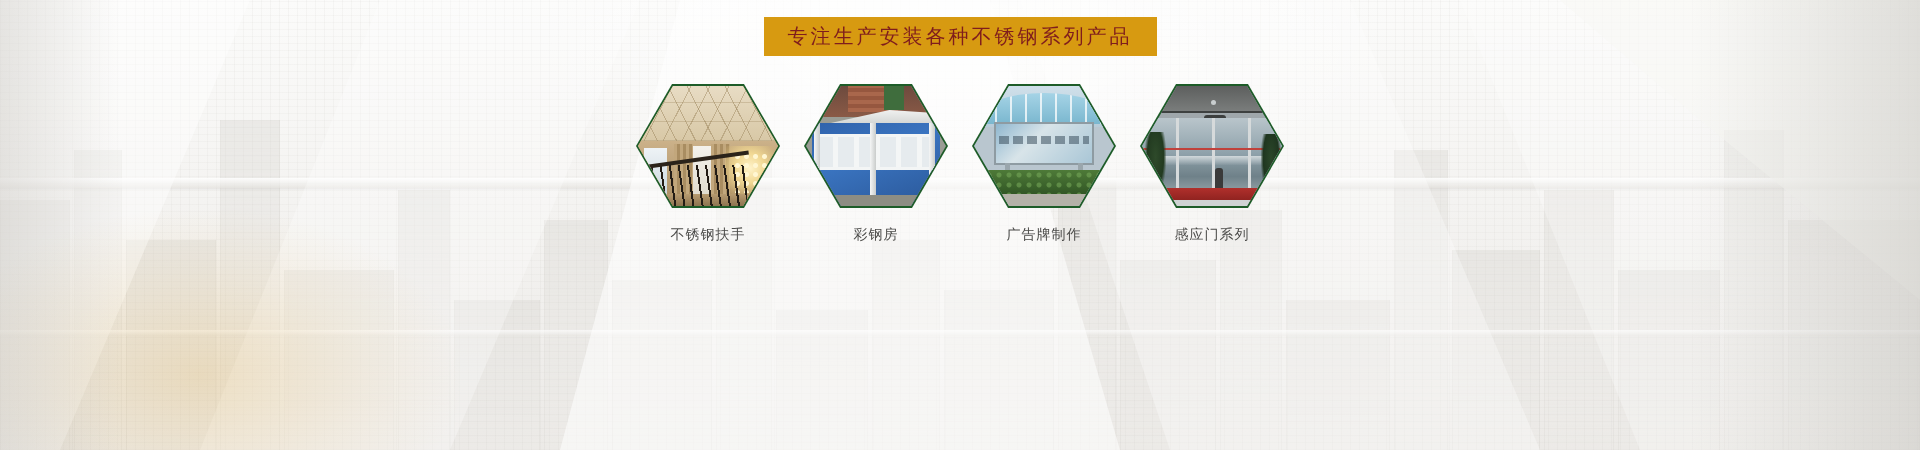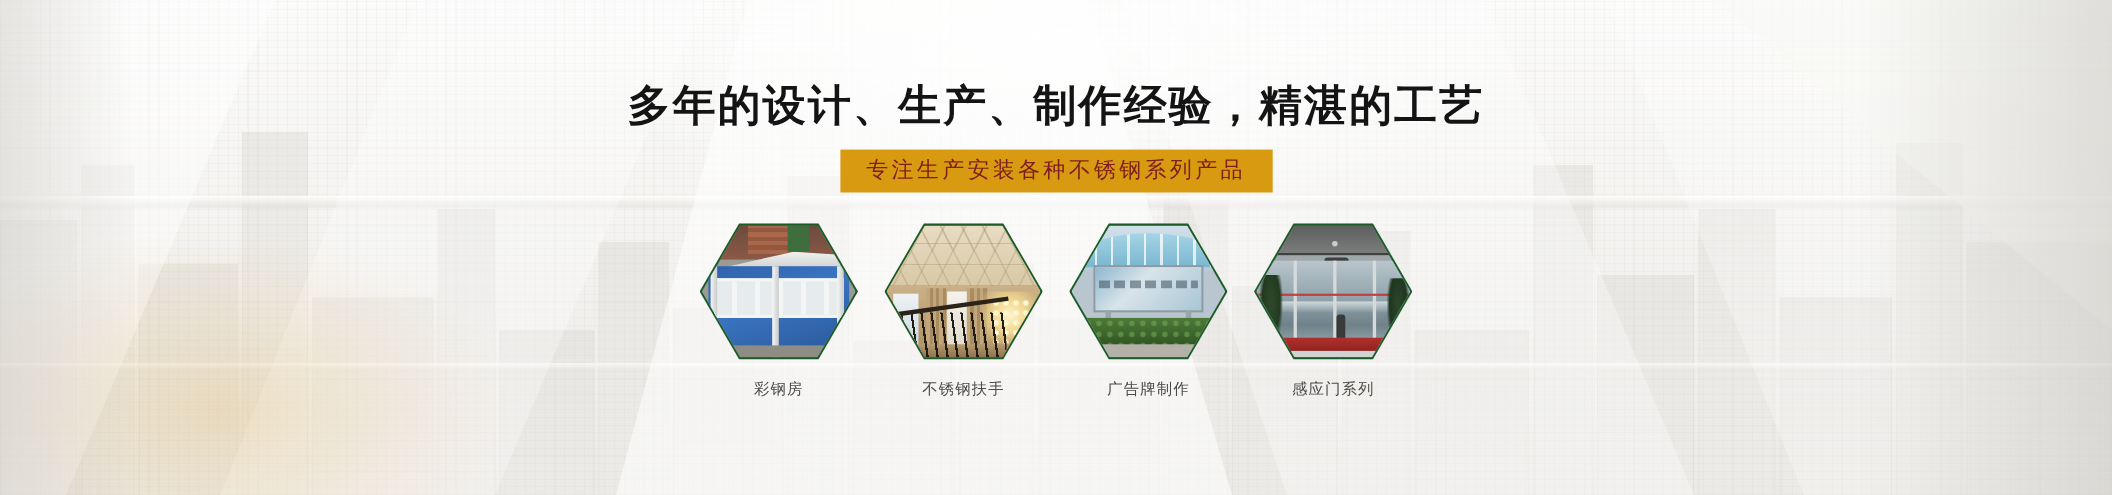--- a/index.html
+++ b/index.html
@@ -329,46 +329,24 @@
     <span class="facet-f"></span>
   </div>
 
   <div class="glow-top"></div>
   <div class="glow-left"></div>
   <div class="dark-left"></div>
   <div class="dark-right"></div>
 
   <div class="content">
 
-    <div class="headline">多年的设计、生产、制作经验，精湛的工艺</div>
 
     <div class="badge">专注生产安装各种不锈钢系列产品</div>
 
     <div class="hexrow">
-
-      <div class="hexcell">
-        <div class="hexwrap">
-          <div class="hex-border"></div>
-          <div class="hex-inner">
-            <div class="ph2">
-              <div class="sky"></div>
-                <div class="brick"></div>
-                <div class="grn"></div>
-              <div class="roof"></div>
-              <div class="body"></div>
-              <div class="winstrip"></div>
-              <div class="post p1"></div>
-                <div class="post p2"></div>
-                <div class="post p3"></div>
-              <div class="ground"></div>
-            </div>
-          </div>
-        </div>
-        <div class="hex-label">彩钢房</div>
-      </div>
 
       <div class="hexcell">
         <div class="hexwrap">
           <div class="hex-border"></div>
           <div class="hex-inner">
             <div class="ph1">
               <div class="ceiling"></div>
                 <div class="ceilpat"></div>
               <div class="wall"></div>
               <div class="win"></div>
@@ -377,20 +355,41 @@
                 <div class="curtainR"></div>
               <div class="chand"></div>
                 <div class="chand2"></div>
               <div class="floor"></div>
               <div class="rail"></div>
                 <div class="railcap"></div>
             </div>
           </div>
         </div>
         <div class="hex-label">不锈钢扶手</div>
+      </div>
+
+      <div class="hexcell">
+        <div class="hexwrap">
+          <div class="hex-border"></div>
+          <div class="hex-inner">
+            <div class="ph2">
+              <div class="sky"></div>
+                <div class="brick"></div>
+                <div class="grn"></div>
+              <div class="roof"></div>
+              <div class="body"></div>
+              <div class="winstrip"></div>
+              <div class="post p1"></div>
+                <div class="post p2"></div>
+                <div class="post p3"></div>
+              <div class="ground"></div>
+            </div>
+          </div>
+        </div>
+        <div class="hex-label">彩钢房</div>
       </div>
 
       <div class="hexcell">
         <div class="hexwrap">
           <div class="hex-border"></div>
           <div class="hex-inner">
             <div class="ph4">
               <div class="sky"></div>
               <div class="canopy"></div>
                 <div class="canopyrib"></div>

